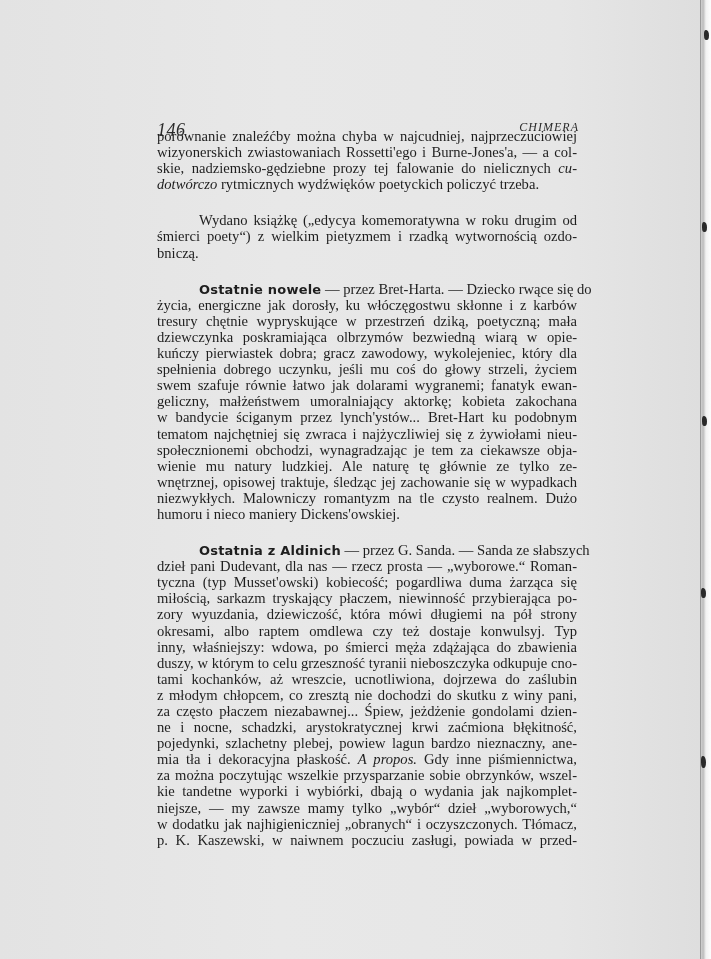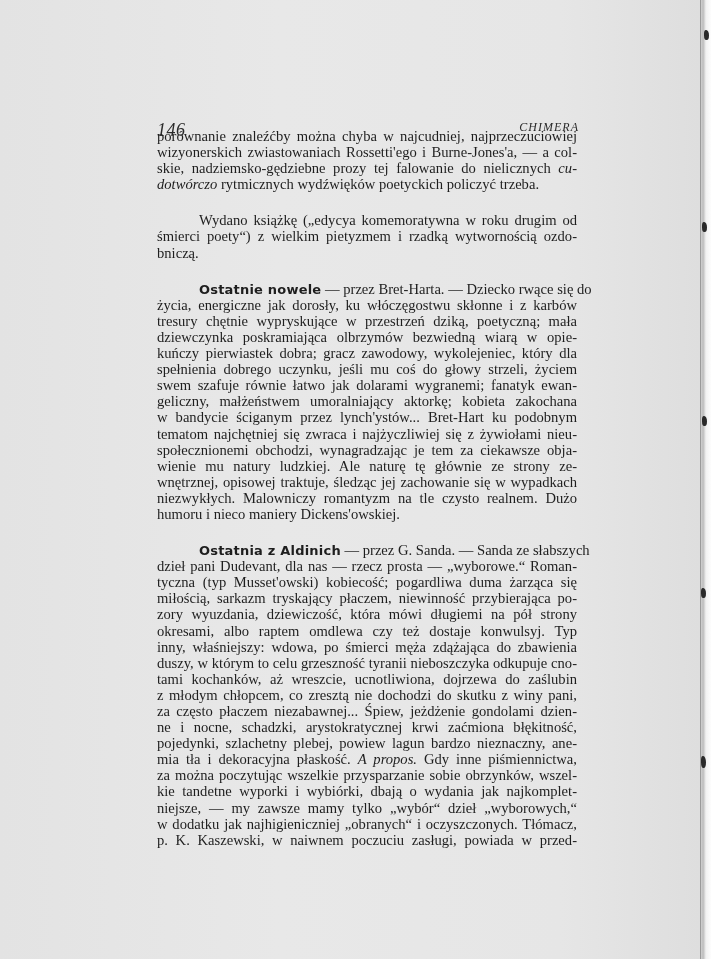--- a/index.html
+++ b/index.html
@@ -118,21 +118,21 @@
       <span class="line"><span>życia, energiczne jak dorosły, ku włóczęgostwu skłonne i z karbów</span></span>
       <span class="line"><span>tresury chętnie wypryskujące w przestrzeń dziką, poetyczną; mała</span></span>
       <span class="line"><span>dziewczynka poskramiająca olbrzymów bezwiedną wiarą w opie-</span></span>
       <span class="line"><span>kuńczy pierwiastek dobra; gracz zawodowy, wykolejeniec, który dla</span></span>
       <span class="line"><span>spełnienia dobrego uczynku, jeśli mu coś do głowy strzeli, życiem</span></span>
       <span class="line"><span>swem szafuje równie łatwo jak dolarami wygranemi; fanatyk ewan-</span></span>
       <span class="line"><span>geliczny, małżeństwem umoralniający aktorkę; kobieta zakochana</span></span>
       <span class="line"><span>w bandycie ściganym przez lynch'ystów... Bret-Hart ku podobnym</span></span>
       <span class="line"><span>tematom najchętniej się zwraca i najżyczliwiej się z żywiołami nieu-</span></span>
       <span class="line"><span>społecznionemi obchodzi, wynagradzając je tem za ciekawsze obja-</span></span>
-      <span class="line"><span>wienie mu natury ludzkiej. Ale naturę tę głównie ze strony ze-</span></span>
+      <span class="line"><span>wienie mu natury ludzkiej. Ale naturę tę głównie ze tylko ze-</span></span>
       <span class="line"><span>wnętrznej, opisowej traktuje, śledząc jej zachowanie się w wypadkach</span></span>
       <span class="line"><span>niezwykłych. Malowniczy romantyzm na tle czysto realnem. Dużo</span></span>
       <span class="line last"><span>humoru i nieco maniery Dickens'owskiej.</span></span>
       <span class="line indent"><span class="sans-bold">Ostatnia z Aldinich</span><span> — przez G. Sanda. — Sanda ze słabszych</span></span>
       <span class="line"><span>dzieł pani Dudevant, dla nas — rzecz prosta — „wyborowe.“ Roman-</span></span>
       <span class="line"><span>tyczna (typ Musset'owski) kobiecość; pogardliwa duma żarząca się</span></span>
       <span class="line"><span>miłością, sarkazm tryskający płaczem, niewinność przybierająca po-</span></span>
       <span class="line"><span>zory wyuzdania, dziewiczość, która mówi długiemi na pół strony</span></span>
       <span class="line"><span>okresami, albo raptem omdlewa czy też dostaje konwulsyj. Typ</span></span>
       <span class="line"><span>inny, właśniejszy: wdowa, po śmierci męża zdążająca do zbawienia</span></span>

